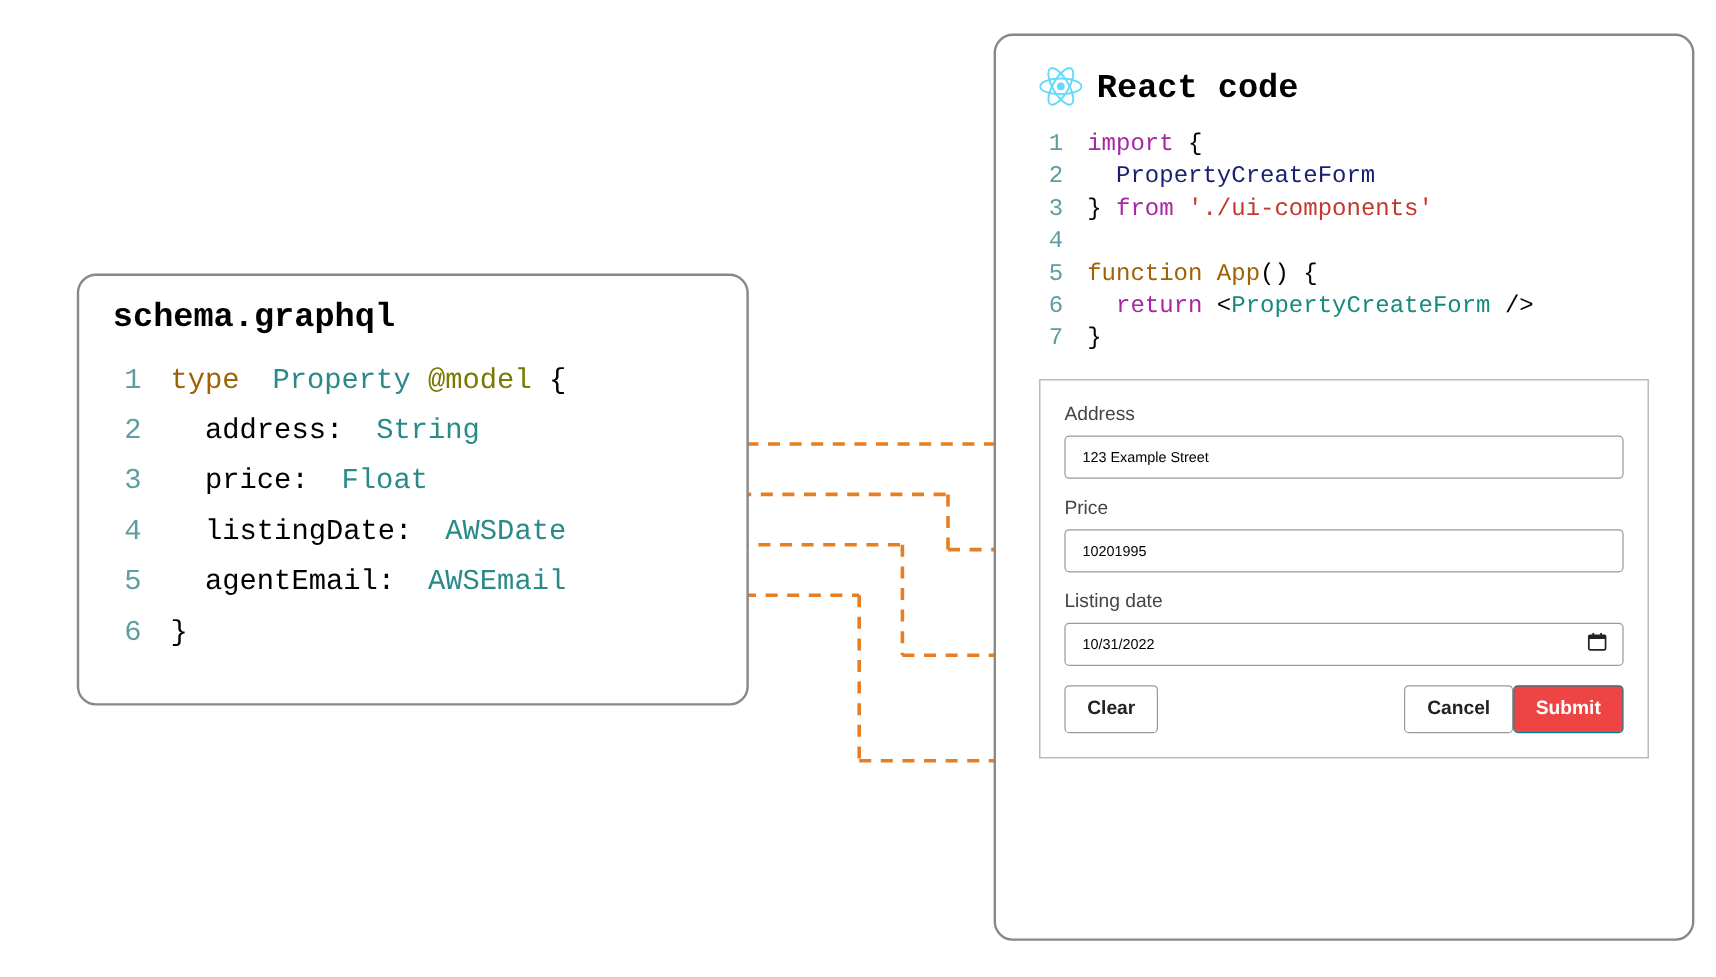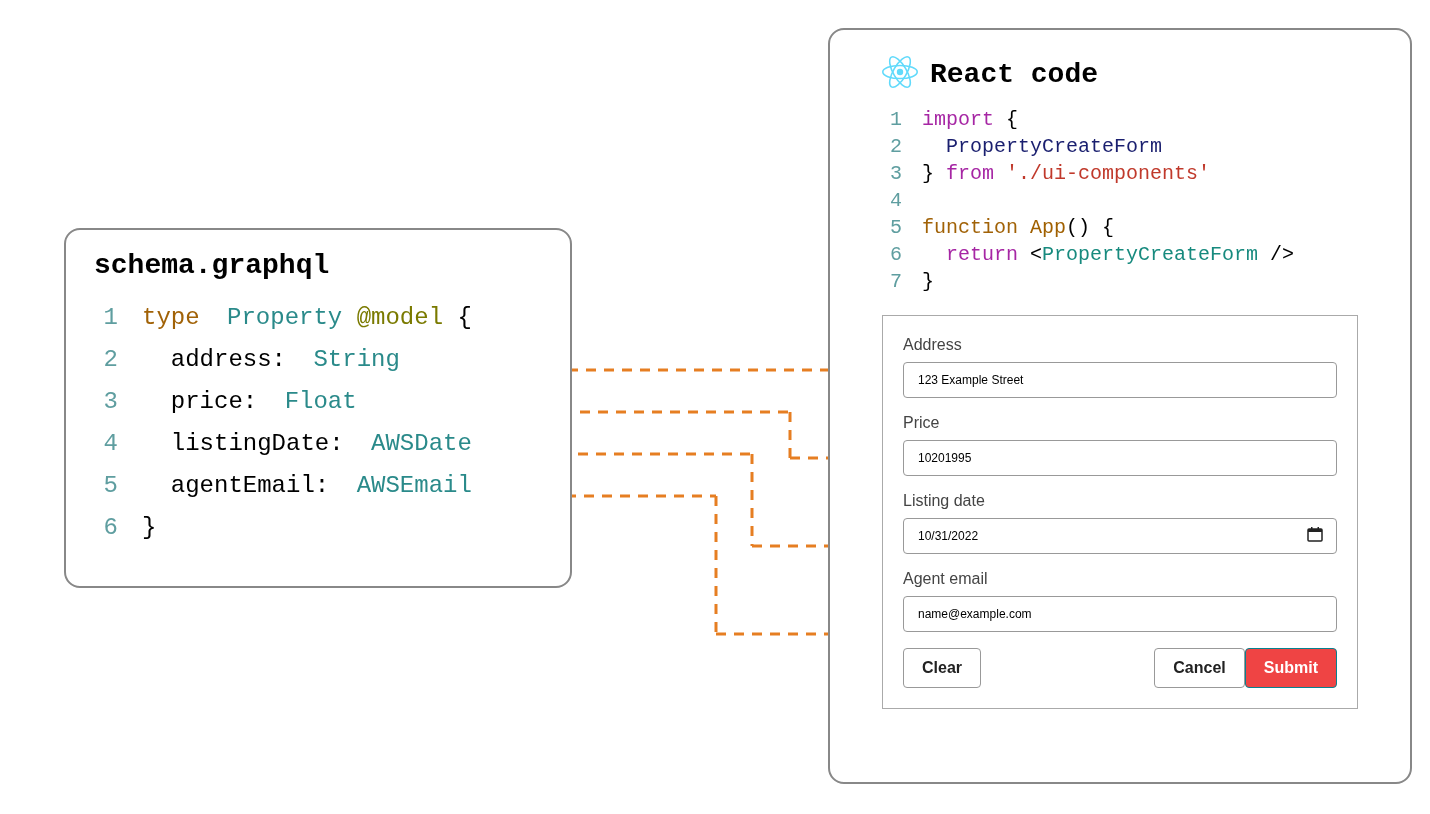--- a/index.html
+++ b/index.html
@@ -13,29 +13,29 @@
     .panel {
       position: absolute;
       border: 2px solid #888;
       border-radius: 16px;
       background: #fff;
       padding: 20px 28px;
     }
     .schema-panel {
       left: 64px;
       top: 228px;
-      width: 508px;
+      width: 560px;
       height: 360px;
     }
     .react-panel {
       left: 828px;
       top: 28px;
       width: 584px;
       height: 756px;
-      padding: 24px 52px;
+      padding: 24px 36px;
     }
     .panel-title {
       font-family: 'SFMono-Regular', Consolas, 'Liberation Mono', monospace;
       font-weight: 700;
       font-size: 28px;
       margin-bottom: 16px;
     }
     .react-title {
       display: flex;
       align-items: center;
@@ -257,24 +257,20 @@
         <span class="date-icon">
           <svg width="16" height="16" viewBox="0 0 16 16" fill="#222">
             <rect x="1" y="3" width="14" height="12" rx="1" fill="none" stroke="#222" stroke-width="1.5"></rect>
             <rect x="1" y="3" width="14" height="3" fill="#222"></rect>
             <rect x="4" y="1" width="1.5" height="3" fill="#222"></rect>
             <rect x="10.5" y="1" width="1.5" height="3" fill="#222"></rect>
           </svg>
         </span>
       </div>
     </div>
-    <div class="form-row">
-      <label class="form-label">Agent email</label>
-      <input class="form-input" value="name@example.com" style="">
-    </div>
     <div class="button-row">
       <button class="btn btn-secondary">Clear</button>
       <div class="spacer"></div>
       <button class="btn btn-secondary">Cancel</button>
       <button class="btn btn-primary">Submit</button>
     </div>
   </div>
 </div>
 
 </body></html>

